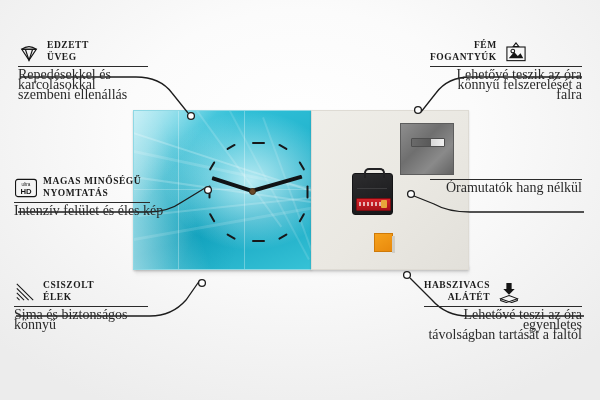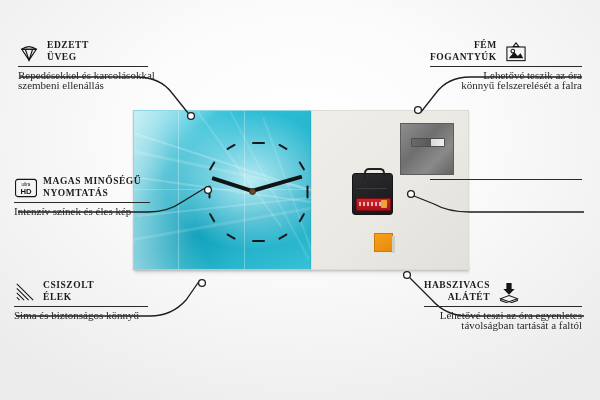--- a/index.html
+++ b/index.html
@@ -98,21 +98,21 @@
 
   
   .callout{position:absolute;}
   .co-head{display:flex;align-items:center;gap:7px;}
   .co-title{
     font-size:9.5px;letter-spacing:.55px;color:#1b1b1b;line-height:11.5px;
     text-transform:uppercase;font-weight:700;white-space:pre-line;
   }
   .co-rule{height:1px;background:#2b2b2b;margin-top:3px;}
   .co-desc{
-    font-size:11px;line-height:10px;color:#2a2a2a;margin-top:3px;white-space:pre-line;
+    font-size:14px;line-height:10px;color:#2a2a2a;margin-top:3px;white-space:pre-line;
   }
   .left .co-head{justify-content:flex-start;}
   .right .co-head{justify-content:flex-start;}
   .right .co-title{text-align:right;}
   .right .co-desc{text-align:right;}
   .ico{width:22px;height:20px;flex:0 0 auto;display:block;}
 
   svg.leaders{position:absolute;left:0;top:0;width:600px;height:400px;pointer-events:none;}
 </style>
 </head>
@@ -215,21 +215,21 @@
         <svg viewBox="0 0 26 22" width="24" height="20">
           <rect x="1.5" y="1.5" width="23" height="19" rx="2.5" fill="none" stroke="#151515" stroke-width="1.2"></rect>
           <text x="13" y="9" font-family="Liberation Sans, sans-serif" font-size="5" text-anchor="middle" fill="#151515">ultra</text>
           <text x="13" y="17.5" font-family="Liberation Sans, sans-serif" font-size="8.5" font-weight="bold" text-anchor="middle" fill="#151515">HD</text>
         </svg>
       </span>
       <span class="co-title">MAGAS MINŐSÉGŰ
 NYOMTATÁS</span>
     </div>
     <div class="co-rule" style="width:136px;"></div>
-    <div class="co-desc">Intenzív színek és éles kép</div>
+    <div class="co-desc">Intenzív felület és éles kép</div>
   </div>
 
   <div class="callout left" style="left:14px;top:280px;width:150px;">
     <div class="co-head">
       <span class="ico">
         <svg viewBox="0 0 24 22" width="22" height="20" stroke="#151515" stroke-width="1.15" fill="none">
           <path d="M3 2 L21 20"></path>
             <path d="M3 7 L16 20"></path>
             <path d="M3 12 L11 20"></path>
             <path d="M3 17 L6 20"></path>
@@ -255,20 +255,21 @@
         </svg>
       </span>
     </div>
     <div class="co-rule" style="width:152px;margin-left:auto;"></div>
     <div class="co-desc">Lehetővé teszik az óra
 könnyű felszerelését a falra</div>
   </div>
 
   <div class="callout right" style="left:430px;top:176px;width:152px;">
     <div class="co-rule" style="width:152px;margin-left:auto;"></div>
+    <div class="co-desc">Óramutatók hang nélkül</div>
   </div>
 
   <div class="callout right" style="left:424px;top:280px;width:158px;">
     <div class="co-head">
       <span class="co-title">HABSZIVACS
 ALÁTÉT</span>
       <span class="ico">
         <svg viewBox="0 0 26 24" width="24" height="21" fill="none" stroke="#151515" stroke-width="1.2">
           <path d="M10 1 h6 v7 h3.5 L13 14.5 L6.5 8 H10 Z" fill="#151515" stroke="none"></path>
           <path d="M13 15.5 L22.5 19 L13 22.5 L3.5 19 Z"></path>

